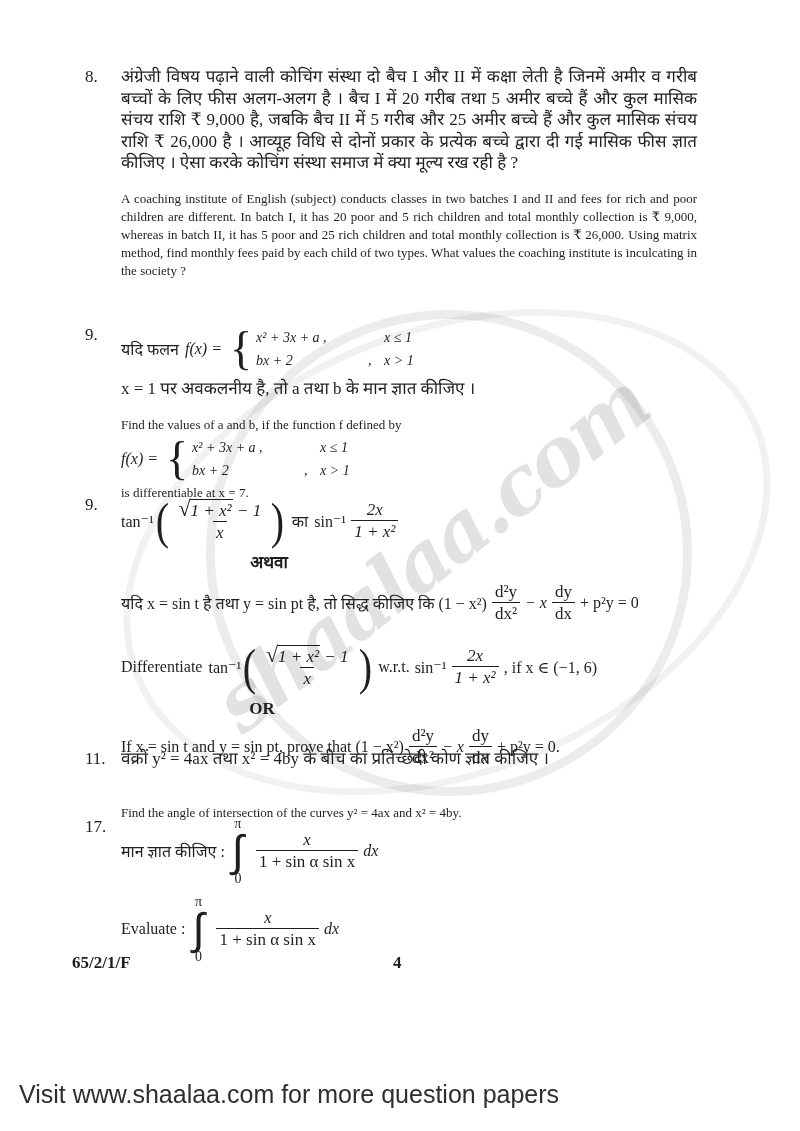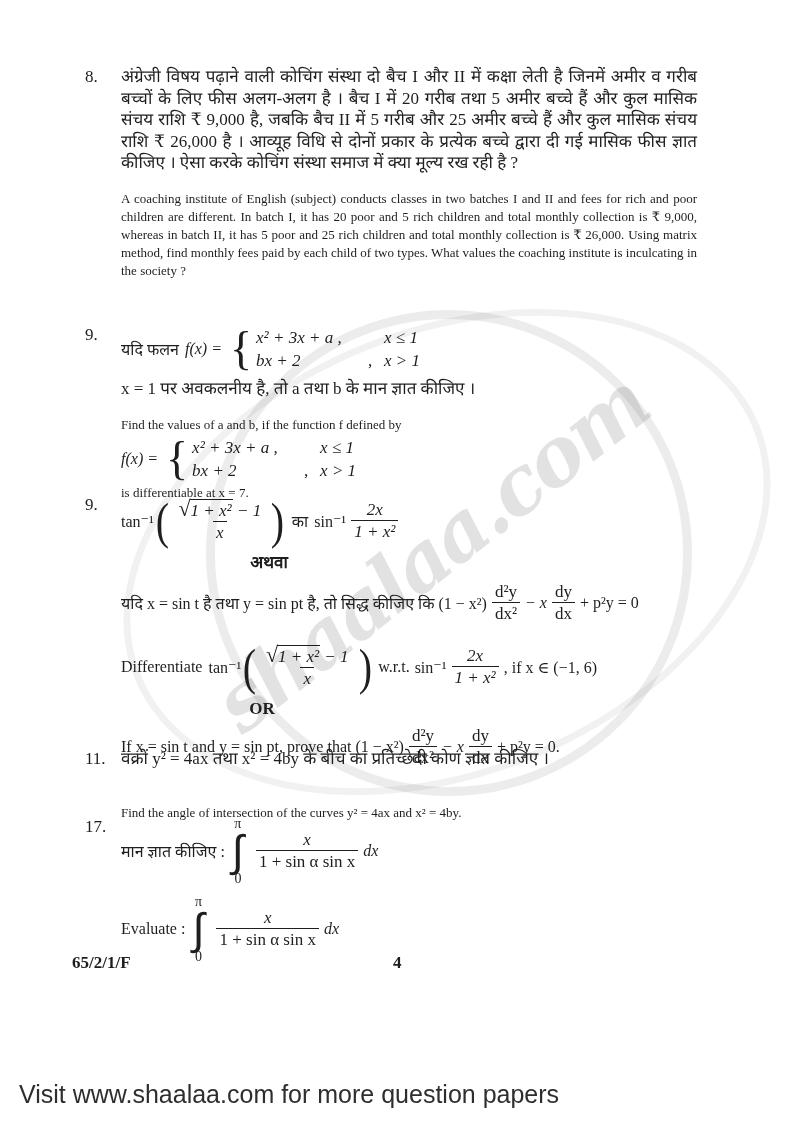--- a/index.html
+++ b/index.html
@@ -20,21 +20,21 @@
   .qbody{flex:1;}
   p{margin:0;}
   .para{font-size:17px;line-height:21.6px;text-align:justify;}
   .para-en{font-size:13px;line-height:18px;text-align:justify;}
   .mi{font-style:italic;}
   .up{font-style:normal;}
   .mathline{display:flex;align-items:center;white-space:nowrap;}
   .brace{font-size:46px;line-height:50px;font-weight:300;margin:0 4px 0 8px;}
   .bp{font-size:50px;line-height:54px;font-weight:300;display:inline-block;transform:scaleX(0.8);}
   .cases{display:inline-block;}
-  .case-row{display:flex;font-size:17px;line-height:23px;}
+  .case-row{display:flex;font-size:14px;line-height:23px;}
   .case-expr{width:112px;font-style:italic;}
   .case-comma{width:16px;}
   .case-cond{font-style:italic;}
   .frac{display:inline-flex;flex-direction:column;align-items:center;margin:0 5px;
         font-size:17px;line-height:20px;}
   .frac .den{border-top:1.4px solid #1e1e1e;padding:1px 3px 0 3px;}
   .frac .num{padding:0 3px;}
   .sqrtwrap{display:inline-flex;align-items:flex-start;}
   .sqrt-sign{font-size:22px;line-height:20px;margin-right:-1px;}
   .sqrt-body{border-top:1.4px solid #1e1e1e;padding:1px 1px 0 1px;font-style:italic;}

